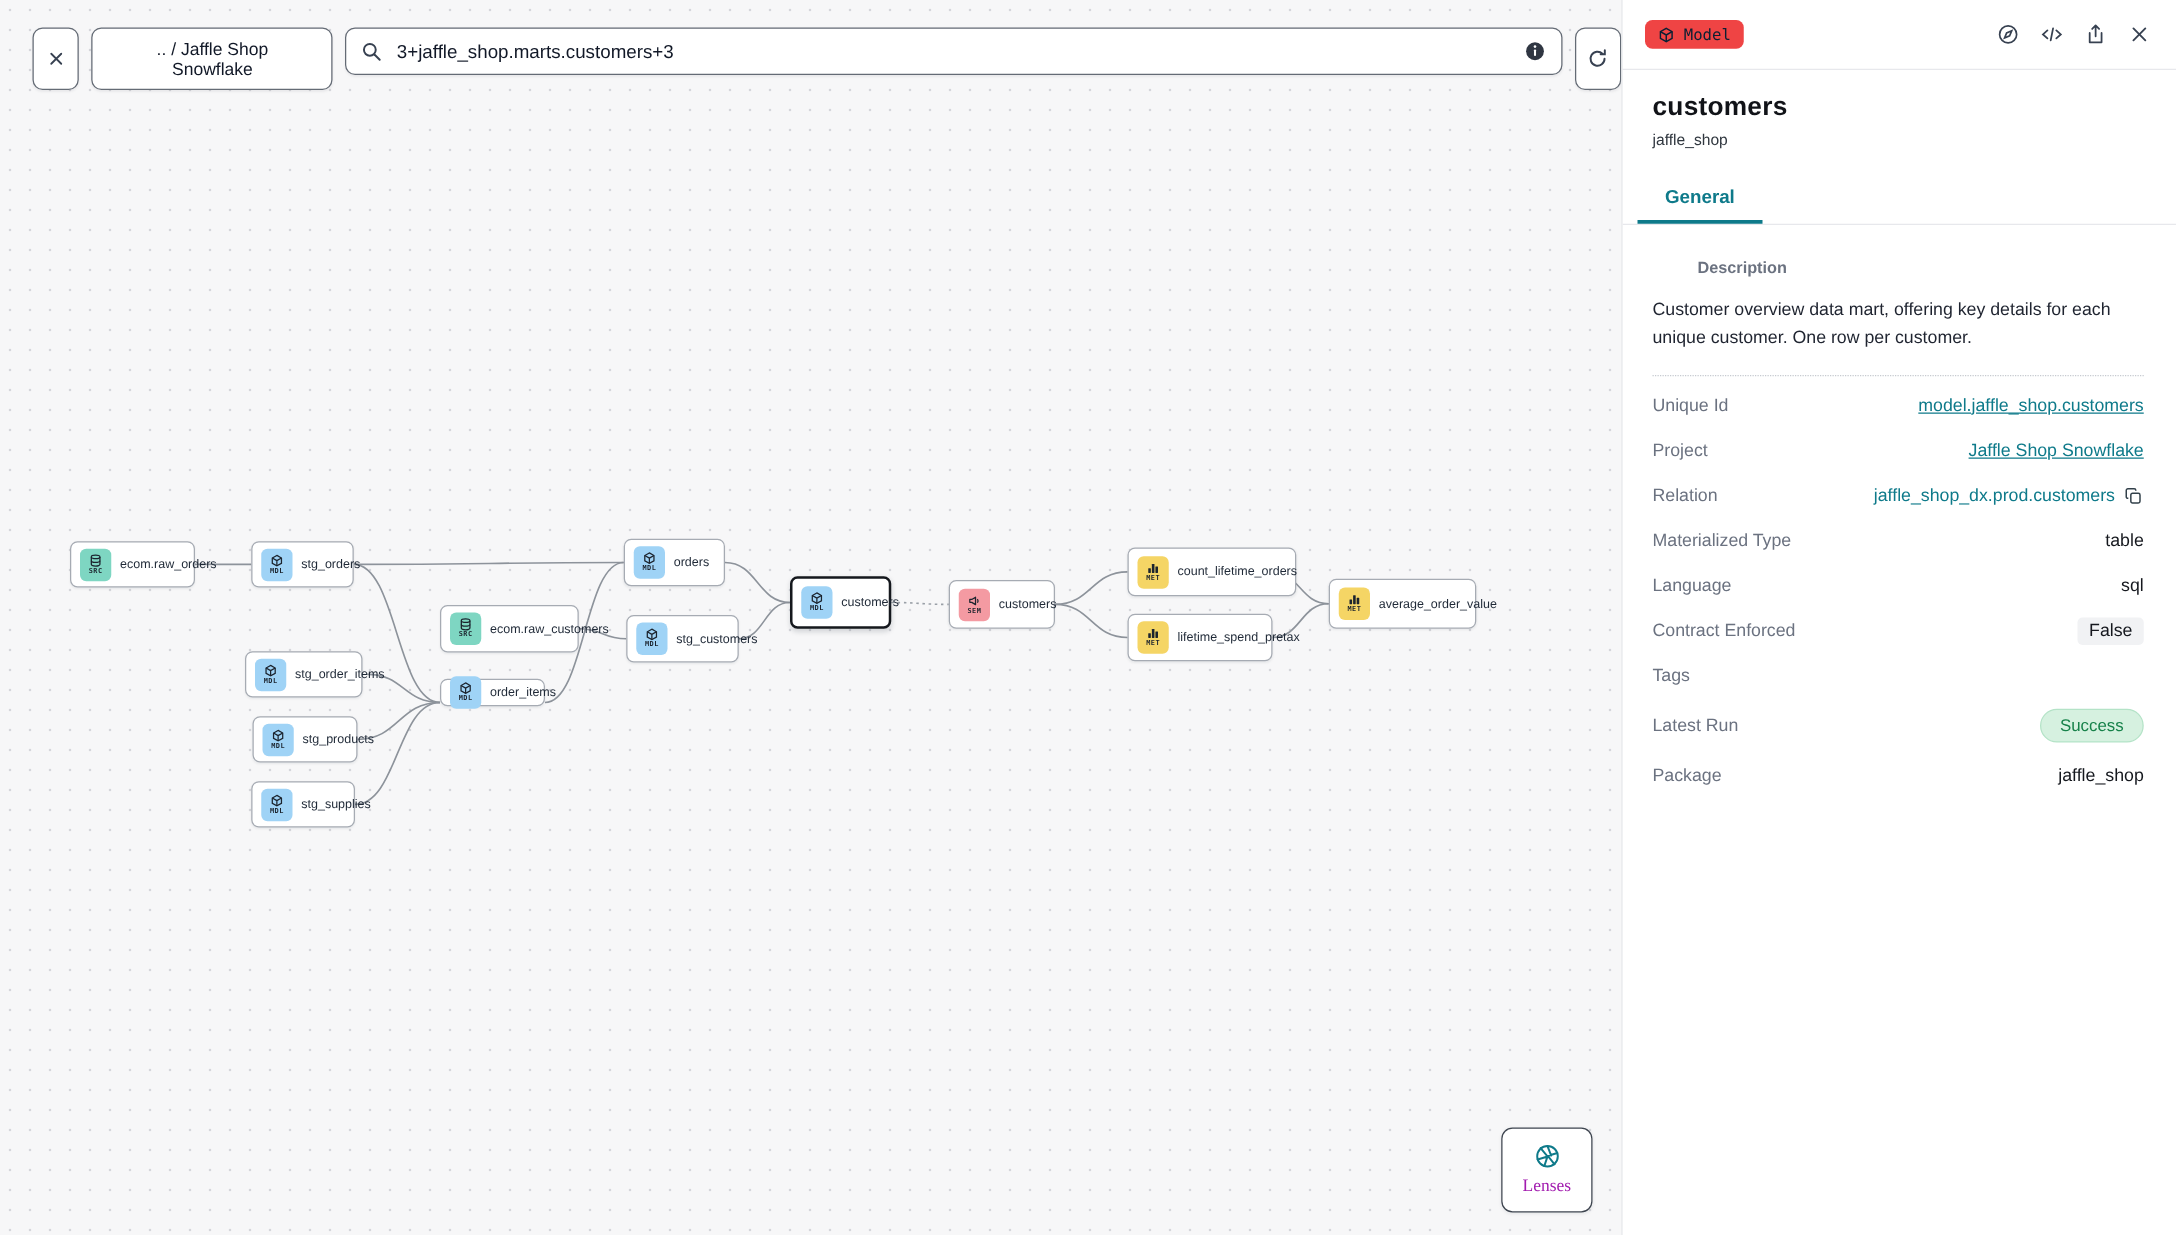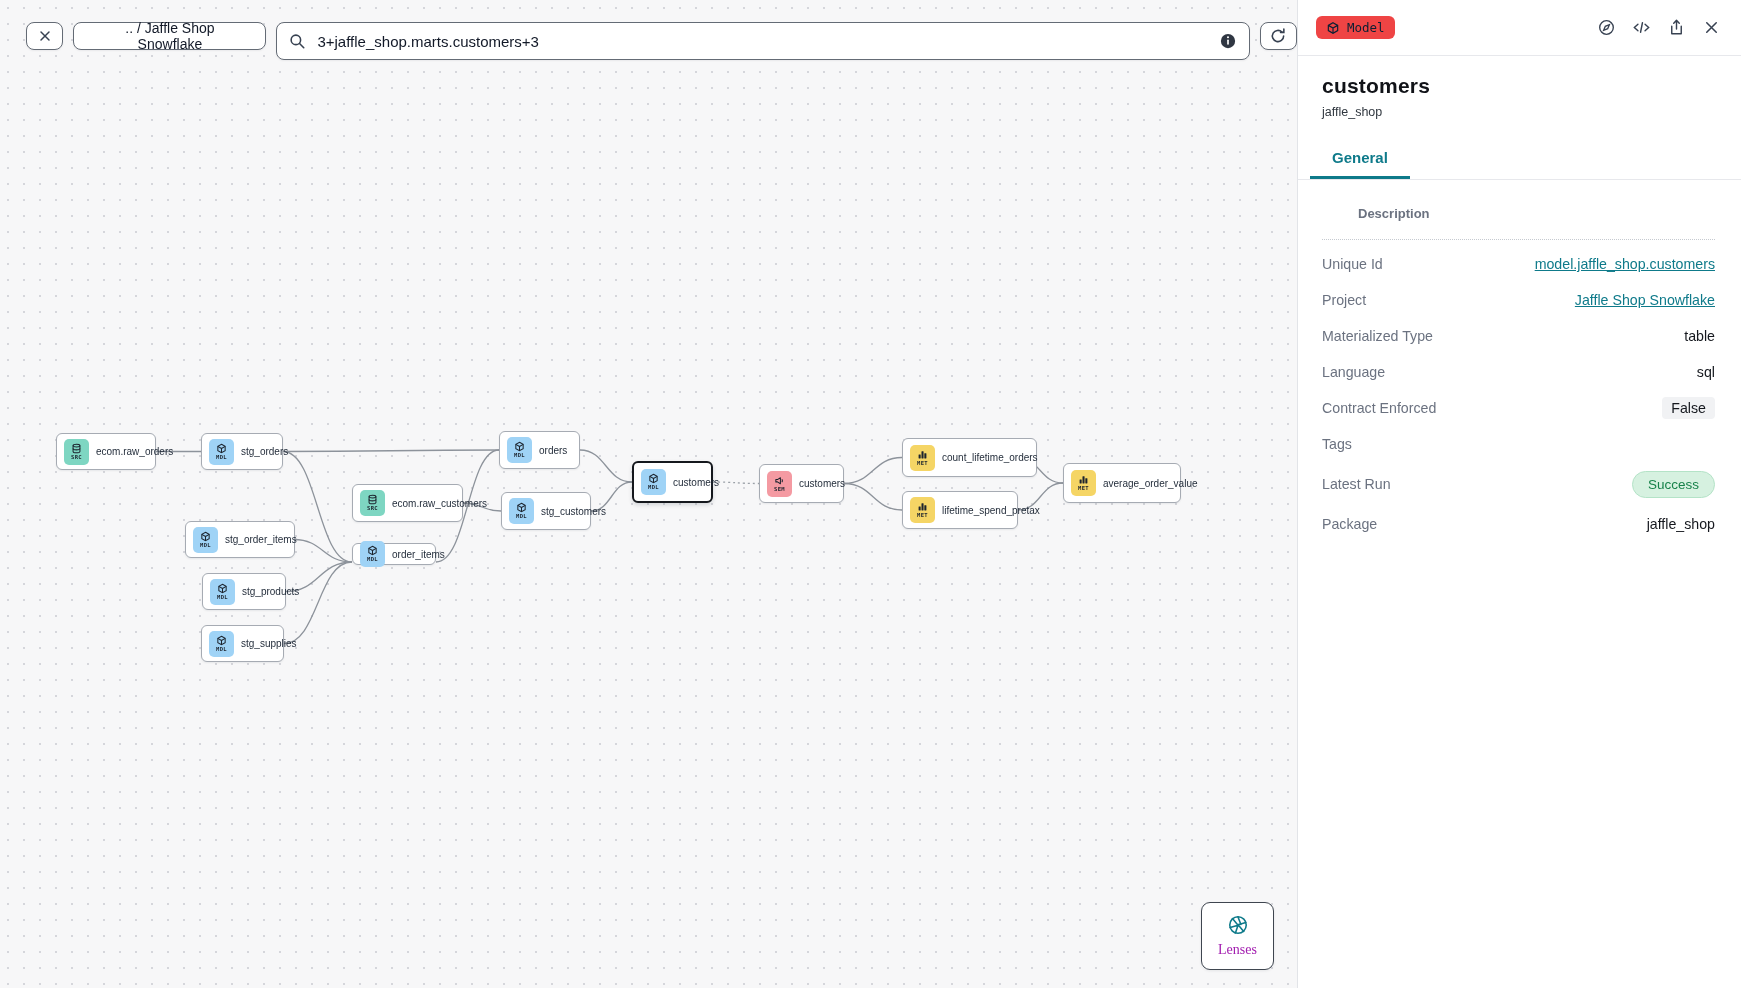--- a/index.html
+++ b/index.html
@@ -12,21 +12,21 @@
     background-image:radial-gradient(#d5d6db 1px, transparent 1.3px);
     background-size:16px 16px; overflow:hidden; }
   #edges { position:absolute; left:0; top:0; width:1297px; height:988px; }
   #edges path { fill:none; stroke:#8d939b; stroke-width:1.3px; }
   #edges path.dashed { stroke-dasharray:2 3; stroke:#9aa0a7; }
 
   
   .toolbar { position:absolute; left:0; top:0; width:100%; height:80px; display:flex;
     align-items:flex-start; padding:22px 0 0 26px; gap:10px; pointer-events:none; }
   .toolbar > * { pointer-events:auto; }
-  .tbtn { height:28px; background:#fff; border:1px solid #646b75; border-radius:8px;
+  .tbtn { height:50px; background:#fff; border:1px solid #646b75; border-radius:8px;
     display:flex; align-items:center; justify-content:center; cursor:pointer;
     box-shadow:0 1px 2px rgba(16,24,40,.06); color:#374151; }
   .tbtn.square { width:38px; }
   .crumb { padding:0 18px; font-size:14px; color:#111827; }
   .searchwrap { position:relative; width:990px; }
   .search { width:100%; height:38px; border:1px solid #646b75; border-radius:8px;
     background:#fff; padding:0 40px 0 40px; font-size:15px; color:#111827;
     font-family:"Liberation Sans", sans-serif; box-shadow:0 1px 2px rgba(16,24,40,.06); }
   .searchwrap .mag { position:absolute; left:12px; top:10px; width:18px; height:18px; color:#374151; }
   .searchwrap .info { position:absolute; right:13px; top:10px; width:18px; height:18px; }
@@ -129,21 +129,21 @@
         <div class="node" style="left: 201px; top: 433px; width: 82px; height: 37px;">
           <span class="nbadge" style="background:#9fd3f6">
             <svg viewBox="0 0 24 24" fill="none" stroke="currentColor" stroke-width="2.2">
               <path d="M12 2.8l8 4.6v9.2l-8 4.6-8-4.6V7.4l8-4.6z"></path>
               <path d="M12 12l8-4.6M12 12v9.2M12 12L4 7.4"></path>
             </svg>
             <span class="ntype">MDL</span>
           </span>
           <span class="nlabel">stg_orders</span>
         </div>
-        <div class="node" style="left: 185px; top: 521px; width: 110px; height: 37px;">
+        <div class="node" style="left: 196px; top: 521px; width: 94px; height: 37px;">
           <span class="nbadge" style="background:#9fd3f6">
             <svg viewBox="0 0 24 24" fill="none" stroke="currentColor" stroke-width="2.2">
               <path d="M12 2.8l8 4.6v9.2l-8 4.6-8-4.6V7.4l8-4.6z"></path>
               <path d="M12 12l8-4.6M12 12v9.2M12 12L4 7.4"></path>
             </svg>
             <span class="ntype">MDL</span>
           </span>
           <span class="nlabel">stg_order_items</span>
         </div>
         <div class="node" style="left: 202px; top: 573px; width: 84px; height: 37px;">
@@ -336,31 +336,44 @@
     <div class="pbody">
       <div class="ptitle">customers</div>
       <div class="psub">jaffle_shop</div>
 
       <div class="tabs">
         <span class="tab">General</span>
       </div>
 
       <div class="section">
         <div class="seclabel">Description</div>
+        <p class="desc">Customer overview data mart, offering key details for each unique customer. One row per customer.</p>
         <hr class="dotsep">
       </div>
 
       <div id="fields">
           <div class="frow">
     <span class="flabel">Unique Id</span>
     <span class="fvalue link">model.jaffle_shop.customers</span>
   </div>
           <div class="frow">
     <span class="flabel">Project</span>
     <span class="fvalue link">Jaffle Shop Snowflake</span>
+  </div>
+          <div class="frow">
+    <span class="flabel">Relation</span>
+    <span class="fvalue teal-copy">
+              <span class="teal">jaffle_shop_dx.prod.customers</span>
+              <span class="copy">
+                <svg viewBox="0 0 24 24" fill="none" stroke="currentColor" stroke-width="1.8">
+                  <rect x="8.5" y="8.5" width="11" height="11.5" rx="2"></rect>
+                  <path d="M5.5 14.5H5a2 2 0 0 1-2-2V5a2 2 0 0 1 2-2h7.5a2 2 0 0 1 2 2v.5"></path>
+                </svg>
+              </span>
+            </span>
   </div>
           <div class="frow">
     <span class="flabel">Materialized Type</span>
     <span class="fvalue text">table</span>
   </div>
           <div class="frow">
     <span class="flabel">Language</span>
     <span class="fvalue text">sql</span>
   </div>
           <div class="frow">

